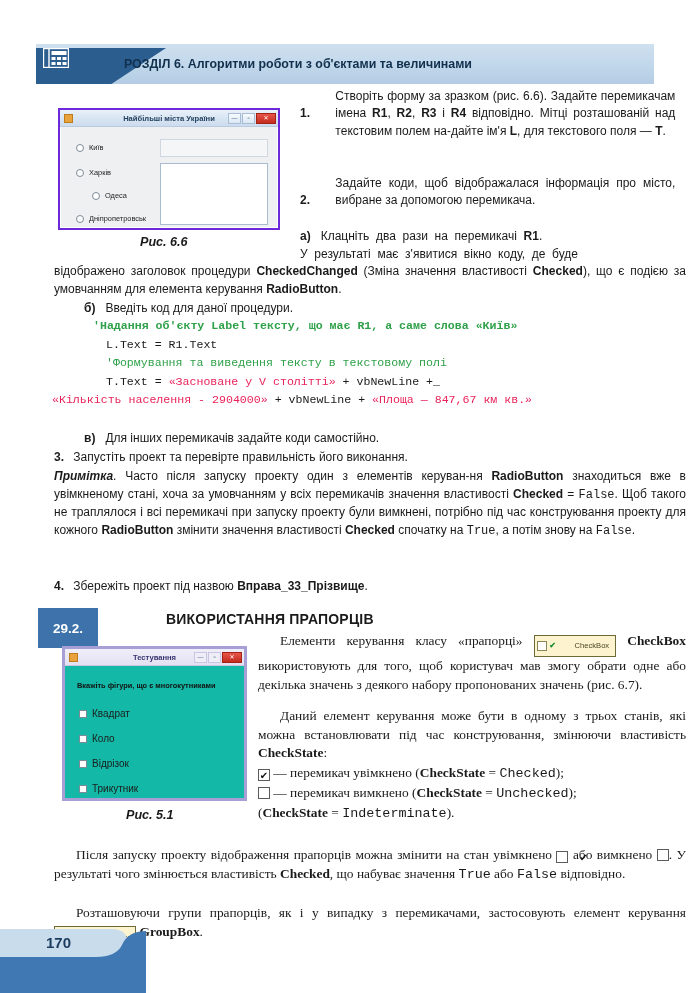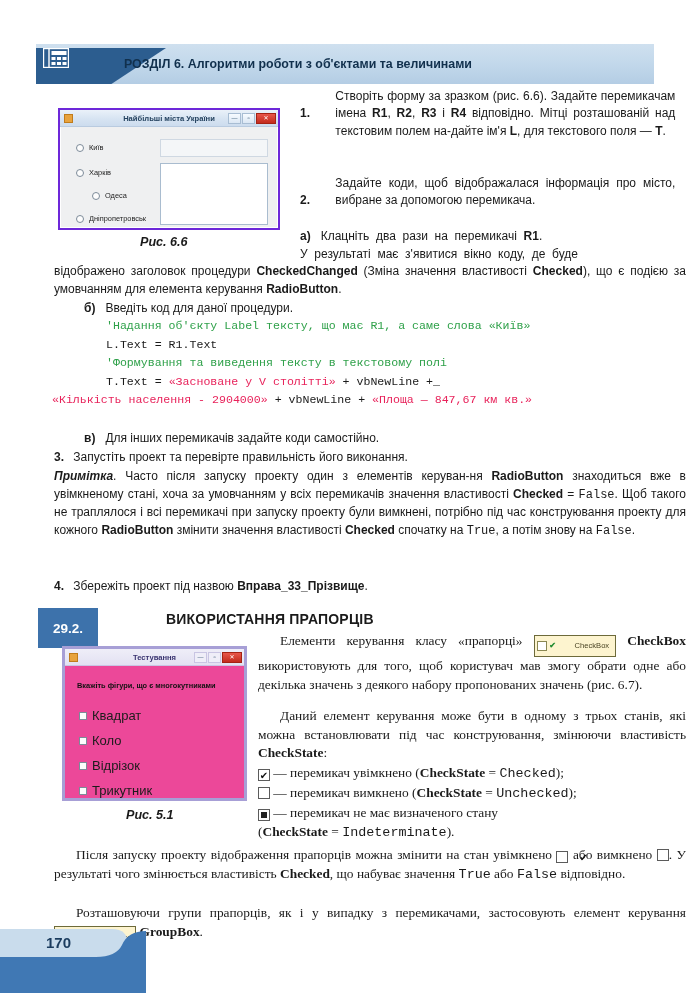--- a/index.html
+++ b/index.html
@@ -82,21 +82,21 @@
   .radio-row .rd{
     width:8px;height:8px;border-radius:50%;
     border:1px solid #7d8b99; background:#fdfdfd;
   }
   .radio-row .lb{ font-size:7.4px; color:#1c1c1c; white-space:nowrap;}
 
   .cb-row{ position:absolute; display:flex; align-items:center; gap:5px; }
   .cb-row .cb{
     width:8px;height:8px;border:1px solid #7d8b99;background:#fdfdfd;
   }
-  .cb-row .lb{ font-size:13px; color:#1c1c1c; white-space:nowrap;text-align:right;}
+  .cb-row .lb{ font-size:10px; color:#1c1c1c; white-space:nowrap;text-align:right;}
 
   .figcap{ position:absolute; font-style:italic; font-weight:bold; font-size:12.6px; }
 
   
   .chip{
     position:absolute; background:#3d72ab; color:#ffffff;
     font-weight:bold; font-size:13.5px;
     display:flex; align-items:center; justify-content:center;
   }
 
@@ -207,21 +207,21 @@
 </div>
 <div class="t sans just" style="left:54px; top:263px; width:632px;">
   <span>відображено заголовок процедури <b>CheckedChanged</b> (Зміна значення властивості <b>Checked</b>), що є подією за умовчанням для елемента керування <b>RadioButton</b>.</span>
 </div>
 
 <div class="t sans" style="left:54px; top:300px; width:632px;">
   <span style="margin-left:30px;"><b>б)</b>&nbsp;&nbsp; Введіть код для даної процедури.</span>
 </div>
 
 <div style="position:absolute; left:54px; top:317px; width:632px; font-family:'Liberation Mono', monospace; font-size:11.6px; line-height:18.5px;">
-  <div style="margin-left:52px; color:#2fa14a;">'Надання об'єкту Label тексту, що має R1, а саме слова «Київ»</div>
+  <div style="margin-left:39px; color:#2fa14a;font-weight:bold;">'Надання об'єкту Label тексту, що має R1, а саме слова «Київ»</div>
   <div style="margin-left:52px; color:#1a1a1a;">L.Text = R1.Text</div>
   <div style="margin-left:52px; color:#2fa14a;">'Формування та виведення тексту в текстовому полі</div>
   <div style="margin-left:52px;">
     <span style="color:#1a1a1a;">T.Text = </span><span style="color:#e8235b;">«Засноване у V столітті»</span><span style="color:#1a1a1a;"> + vbNewLine +_</span>
   </div>
   <div style="margin-left:-2px;">
     <span style="color:#e8235b;">«Кількість населення - 2904000»</span><span style="color:#1a1a1a;"> + vbNewLine + </span><span style="color:#e8235b;">«Площа — 847,67 км кв.»</span>
   </div>
 </div>
 
@@ -251,21 +251,21 @@
 <div class="win" style="left:62px; top:646px; width:185px; height:155px; border:3px solid #a79fd6; background:#f2f1f6;">
   <div class="tbar" style="background:linear-gradient(180deg,#efeef8,#e3e1f2); border-bottom:1px solid #c9c5e3;">
     <span class="appicon"></span>
     <span class="cap" style="color:#3a3470;">Тестування</span>
     <span class="btns">
       <span class="btn" style="background:#efeef8;border-color:#c9c5e3;">—</span>
       <span class="btn" style="background:#efeef8;border-color:#c9c5e3;">▫</span>
       <span class="btn close">✕</span>
     </span>
   </div>
-  <div class="body" style="background:#ec4899;">
+  <div class="body" style="background:#14b8a6;">
     <div style="position:absolute; left:12px; top:15px; font-size:7.4px; font-weight:bold; color:#111; white-space:nowrap;">Вкажіть фігури, що є многокутниками</div>
     <div class="cb-row" style="left:14px; top:42px;">
       <span class="cb"></span>
       <span class="lb">Квадрат</span>
     </div>
     <div class="cb-row" style="left:14px; top:67px;">
       <span class="cb"></span>
       <span class="lb">Коло</span>
     </div>
     <div class="cb-row" style="left:14px; top:92px;">
@@ -293,24 +293,20 @@
 
 <div style="position:absolute; left:258px; top:763px; width:428px; font-family:'Liberation Serif',serif; font-size:13.4px; line-height:19px;">
   <div>
     <span class="ibox">✔</span>
     <span>— перемикач увімкнено (<b>CheckState</b> = <span class="mono">Checked</span>);</span>
   </div>
   <div>
     <span class="ibox"></span>
     <span>— перемикач вимкнено (<b>CheckState</b> = <span class="mono">Unchecked</span>);</span>
   </div>
-  <div>
-    <span class="ibox ind"></span>
-    <span>— перемикач не має визначеного стану</span>
-  </div>
   <div>(<b>CheckState</b> = <span class="mono">Indeterminate</span>).</div>
 </div>
 
 <div class="t serif just" style="left:54px; top:845px; width:632px; font-size:13.4px; line-height:19px; text-indent:22px;">
   <span>Після запуску проекту відображення прапорців можна змінити на стан увімкнено </span><span class="ibox">✔</span><span> або вимкнено </span><span class="ibox"></span><span>. У результаті чого змінюється властивість <b>Checked</b>, що набуває значення <span class="mono">True</span> або <span class="mono">False</span> відповідно.</span>
 </div>
 
 <div class="t serif just" style="left:54px; top:903px; width:632px; font-size:13.4px; line-height:19px; text-indent:22px;">
   <span>Розташовуючи групи прапорців, як і у випадку з перемикачами, застосовують елемент керування </span><span class="badge gb">
       <span class="bi">▭</span>

